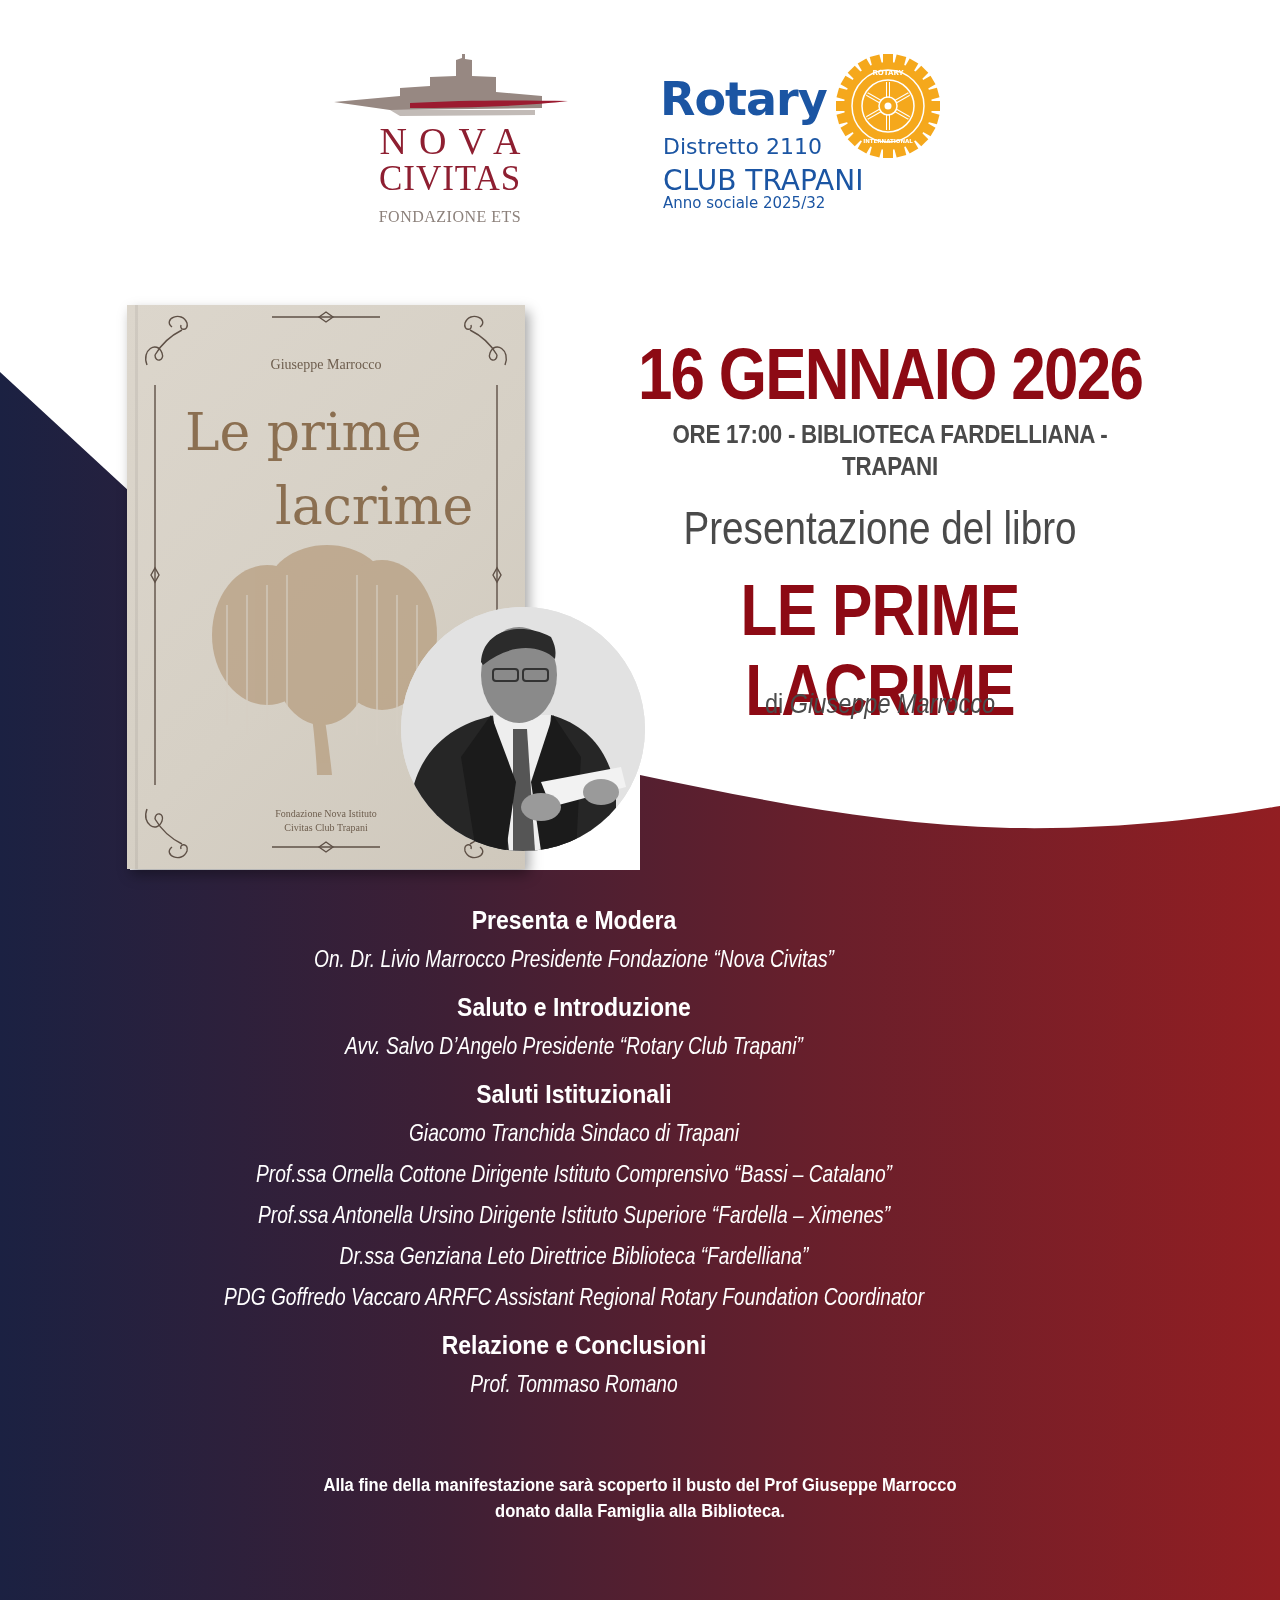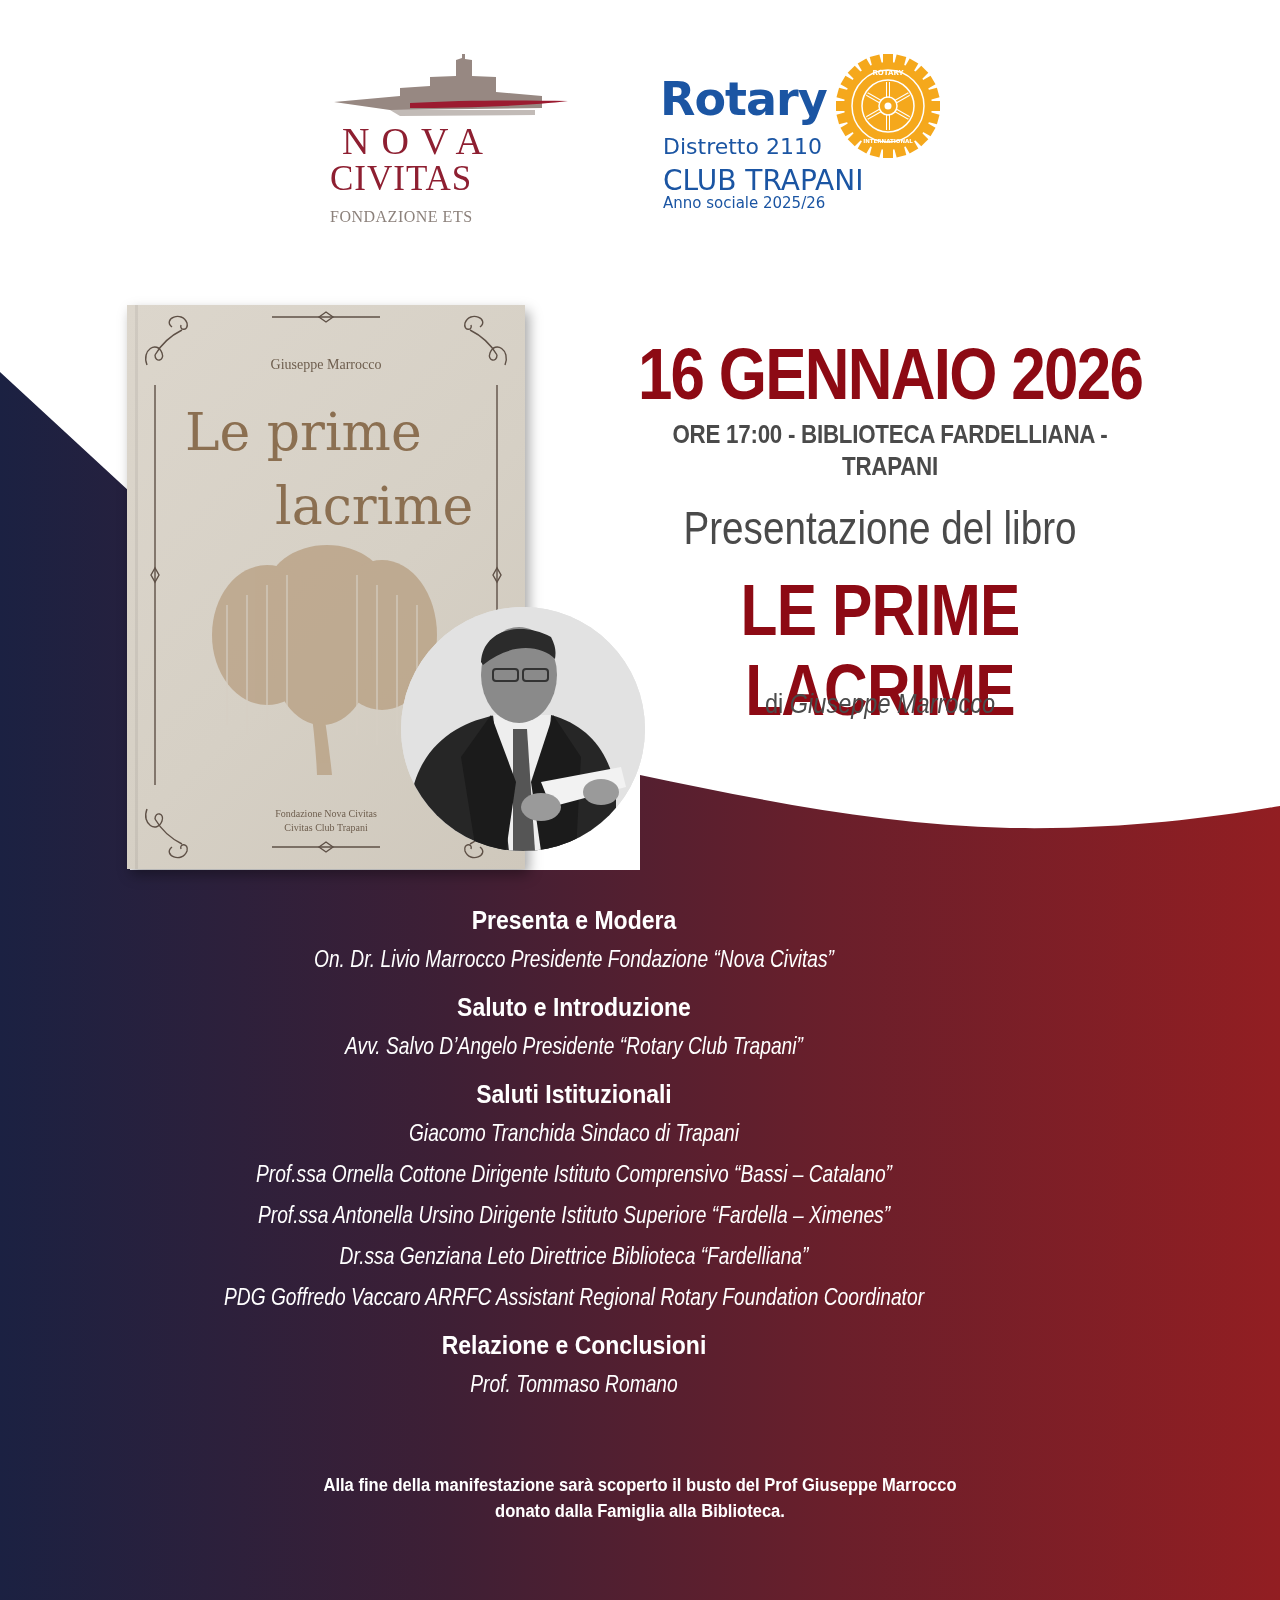--- a/index.html
+++ b/index.html
@@ -2,21 +2,21 @@
 <html><head>
 <meta charset="utf-8">
 <style>
   * { box-sizing: border-box; margin: 0; padding: 0; }
   html, body { width: 1280px; height: 1600px; overflow: hidden; background: #ffffff; }
   body { position: relative; font-family: "Liberation Sans", sans-serif; }
 
   .bg-svg { position: absolute; left: 0; top: 0; width: 1280px; height: 1600px; z-index: 0; }
 
   
-  .logo-nova { position: absolute; left: 330px; top: 52px; width: 240px; height: 170px; z-index: 2; text-align: left; }
+  .logo-nova { position: absolute; left: 330px; top: 52px; width: 240px; height: 170px; z-index: 2; text-align: center; }
   .nova-mark { display: block; width: 240px; height: 70px; }
   .nova-name { font-family: "Liberation Serif", "DejaVu Serif", serif; color: #8e1f31; font-size: 38px; line-height: 38px; letter-spacing: 12px; margin-left: 12px; }
   .nova-name.second { letter-spacing: 1px; margin-left: 0; font-size: 35px; margin-top: 0px; }
   .nova-sub { font-family: "Liberation Serif", "DejaVu Serif", serif; color: #8c817b; font-size: 16px; letter-spacing: 0.5px; margin-top: 10px; }
 
   .logo-rotary { position: absolute; left: 660px; top: 52px; width: 290px; height: 170px; z-index: 2; }
   .rotary-word { position: absolute; left: 0; top: 22px; font-family: "DejaVu Sans", sans-serif; font-weight: bold; color: #1b55a3; font-size: 46px; line-height: 50px; letter-spacing: -1px; }
   .rotary-wheel { position: absolute; left: 176px; top: 2px; width: 104px; height: 104px; }
   .rotary-line { position: absolute; left: 3px; font-family: "DejaVu Sans", sans-serif; color: #1b55a3; white-space: nowrap; }
   .rotary-line.l1 { top: 82px; font-size: 22px; }
@@ -125,21 +125,21 @@
       <line x1="31" y1="40" x2="73" y2="64"></line>
       <line x1="31" y1="64" x2="73" y2="40"></line>
     </g>
     <circle cx="52" cy="52" r="9" fill="#f5a81c" stroke="#ffffff" stroke-width="1.5"></circle>
     <circle cx="52" cy="52" r="3.5" fill="#ffffff"></circle>
     <text x="52" y="21" text-anchor="middle" font-family="DejaVu Sans, sans-serif" font-size="7" fill="#ffffff" font-weight="bold">ROTARY</text>
     <text x="52" y="89" text-anchor="middle" font-family="DejaVu Sans, sans-serif" font-size="5.5" fill="#ffffff" font-weight="bold">INTERNATIONAL</text>
   </svg>
   <div class="rotary-line l1">Distretto 2110</div>
   <div class="rotary-line l2">CLUB TRAPANI</div>
-  <div class="rotary-line l3">Anno sociale 2025/26</div>
+  <div class="rotary-line l3">Anno sociale 2025/32</div>
 </div>
 
 <div class="book">
   <svg class="book-svg" viewBox="0 0 398 564">
     <g stroke="#5e5046" fill="none" stroke-width="1.4">
 
       <line x1="145" y1="12" x2="253" y2="12"></line>
       <path d="M192,12 L199,7 L206,12 L199,17 Z"></path>
 
       <line x1="28" y1="80" x2="28" y2="480"></line>
@@ -181,21 +181,21 @@
       <line x1="270" y1="290" x2="270" y2="430"></line>
       <line x1="290" y1="300" x2="290" y2="420"></line>
     </g>
   </svg>
   <div class="book-author">Giuseppe Marrocco</div>
   <div class="book-title">
     <span class="t1">Le prime</span>
     <span class="t2">lacrime</span>
   </div>
   <div class="book-pub">
-    <div>Fondazione Nova Civitas</div>
+    <div>Fondazione Nova Istituto</div>
     <div>Civitas Club Trapani</div>
   </div>
 </div>
 
 <div class="photo">
   <svg class="photo-svg" viewBox="0 0 244 244">
     <rect width="244" height="244" fill="#e2e2e2"></rect>
 
     <path d="M10,190 C20,135 60,115 95,108 L150,108 C185,118 205,140 215,180 L215,244 L10,244 Z" fill="#262626"></path>
 

